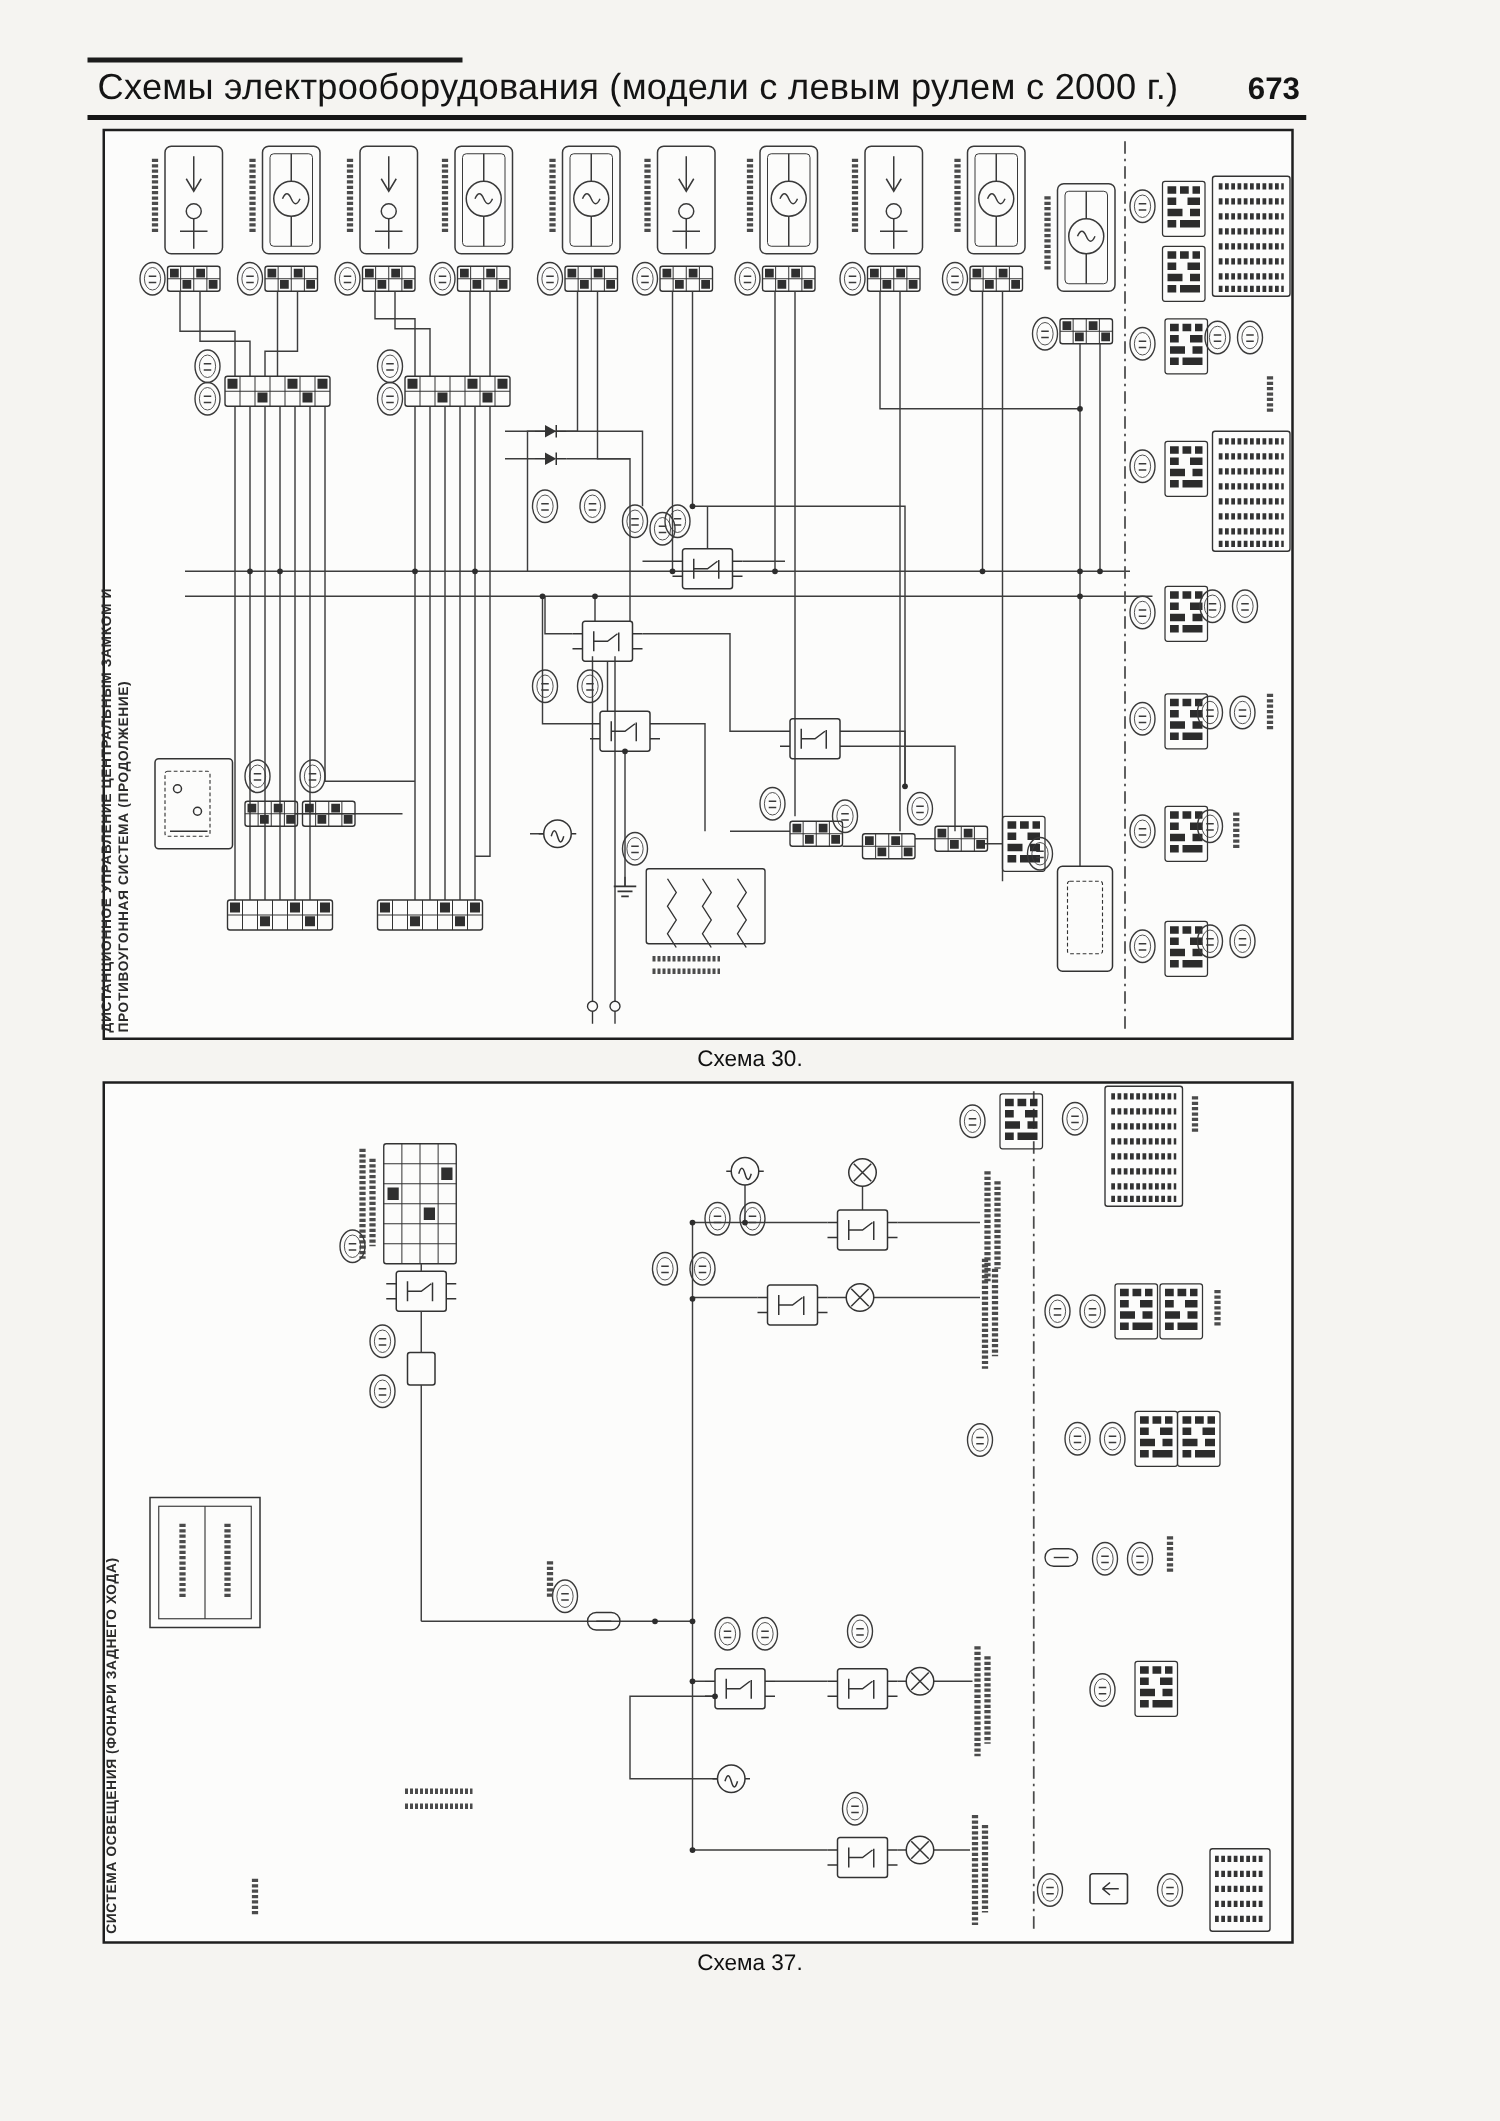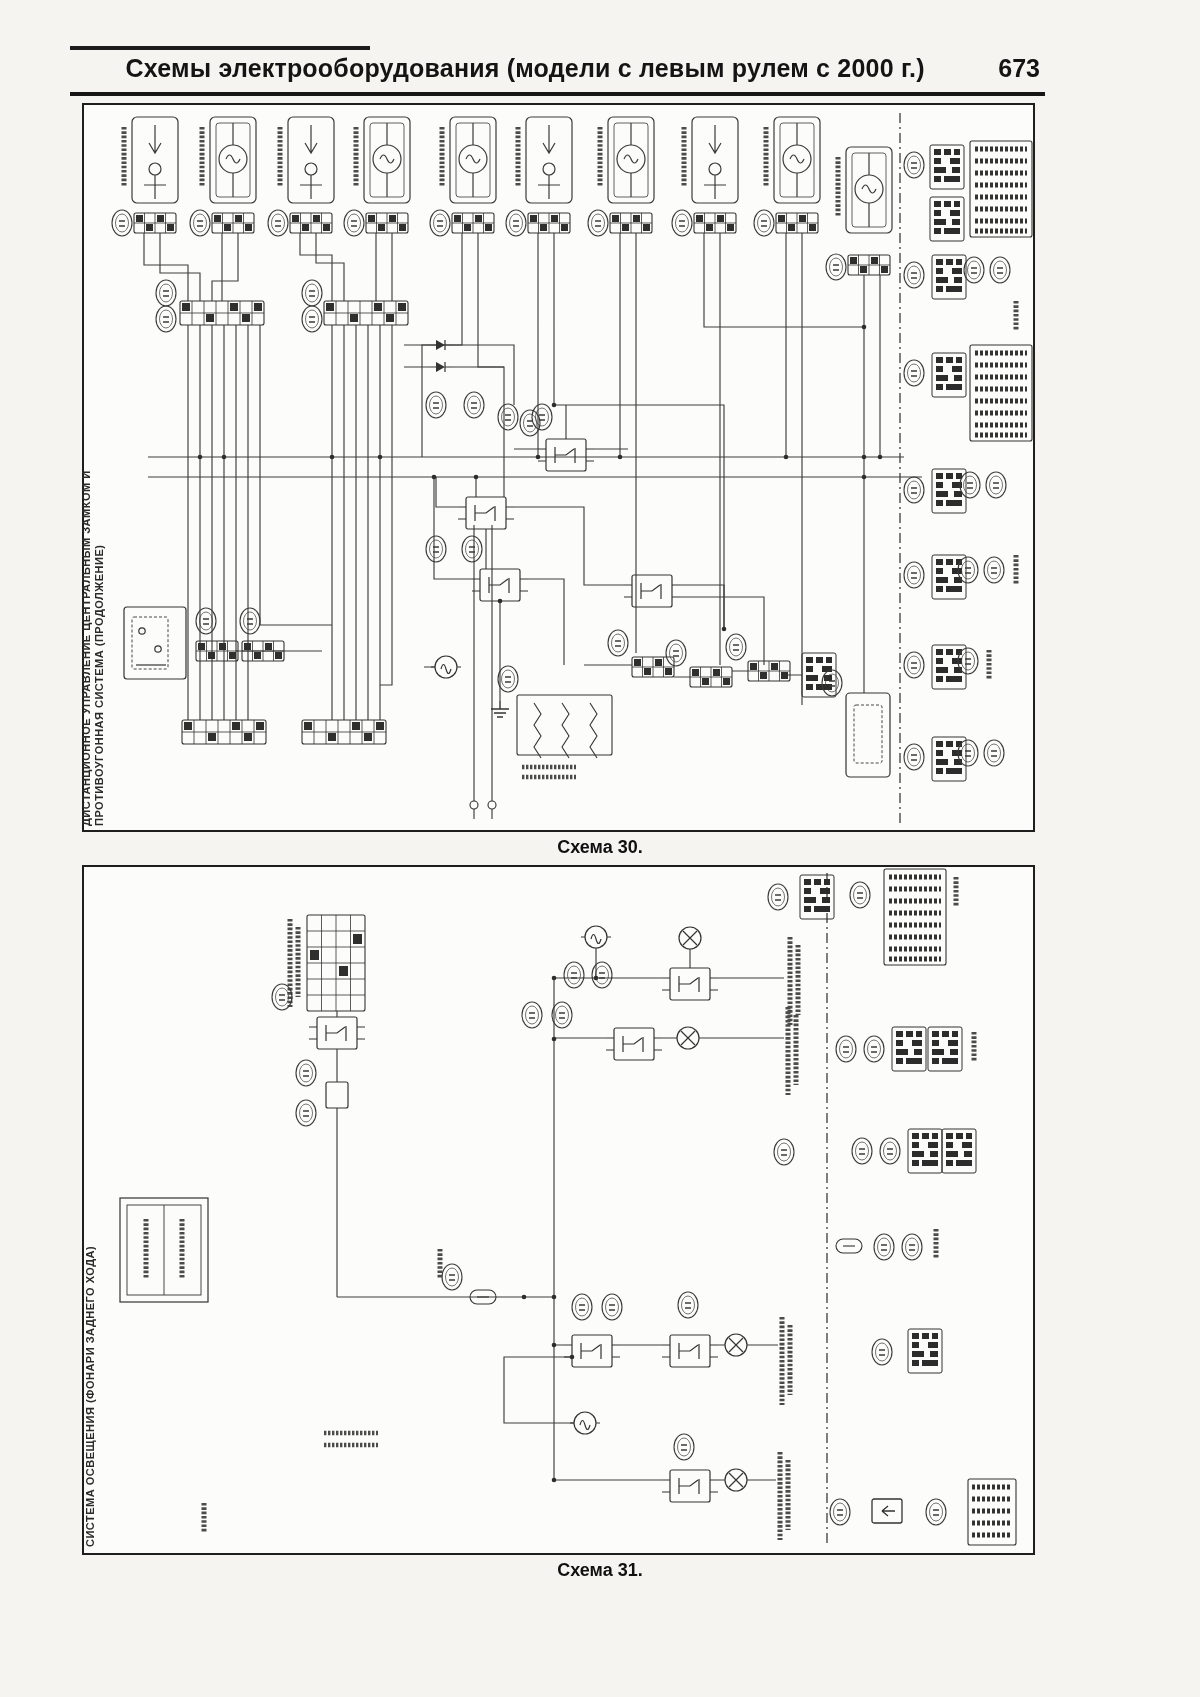--- a/index.html
+++ b/index.html
@@ -5,28 +5,28 @@
   html,body{margin:0;padding:0;}
   body{
     width:1200px;height:1697px;
     background:#f5f4f1;
     font-family:"Liberation Sans", sans-serif;
     color:#141414;
   }
   .page{position:relative;width:1200px;height:1697px;overflow:hidden;}
   .scan-artifact{position:absolute;top:46px;left:70px;width:300px;height:4px;background:#1c1c1c;}
   header.pghead{position:absolute;top:54px;left:78px;width:962px;display:flex;align-items:baseline;}
-  .pg-title{flex:1;text-align:center;font-weight:bold;font-size:25px;letter-spacing:.2px;}
+  .pg-title{flex:1;text-align:left;font-weight:normal;font-size:29px;letter-spacing:.2px;}
   .pg-num{font-weight:bold;font-size:25px;margin-left:26px;}
   .head-rule{position:absolute;top:92px;left:70px;width:975px;height:0;border-top:4px solid #161616;}
   .figbox{position:absolute;left:82px;width:953px;background:#fcfcfb;border:2px solid #1e1e1e;box-sizing:border-box;}
   #box30{top:103px;height:729px;}
   #box31{top:865px;height:690px;}
   .figbox svg{position:absolute;left:0;top:0;}
-  .caption{position:absolute;left:0;width:1200px;text-align:center;font-weight:bold;font-size:18px;color:#101010;}
+  .caption{position:absolute;left:0;width:1200px;text-align:center;font-weight:normal;font-size:18px;color:#101010;}
   #cap30{top:837px;}
   #cap31{top:1560px;}
   .vlabel{
     position:absolute;white-space:nowrap;
     font-size:11px;font-weight:bold;color:#2a2a2a;letter-spacing:.5px;
     transform-origin:0 100%;transform:rotate(-90deg);
   }
   svg .wire{stroke:#3d3d3d;stroke-width:1.15;fill:none;}
   svg .sep{stroke:#4a4a4a;stroke-width:1.4;fill:none;stroke-dasharray:10 4 2 4;}
 </style>
@@ -477,16 +477,16 @@
             <use href="#dot" x="470" y="430"></use>
           <use href="#dot" x="440" y="430"></use>
             <use href="#dot" x="470" y="478"></use>
           <use href="#dot" x="488" y="490"></use>
             <use href="#dot" x="470" y="613"></use>
         </g>
       </svg>
 
       <span class="vlabel" style="left:12px;bottom:6px;">СИСТЕМА ОСВЕЩЕНИЯ (ФОНАРИ ЗАДНЕГО ХОДА)</span>
     </div>
-    <div class="caption" id="cap31">Схема 31.</div>
+    <div class="caption" id="cap31">Схема 37.</div>
   </section>
 
 </div>
 
 </body></html>

